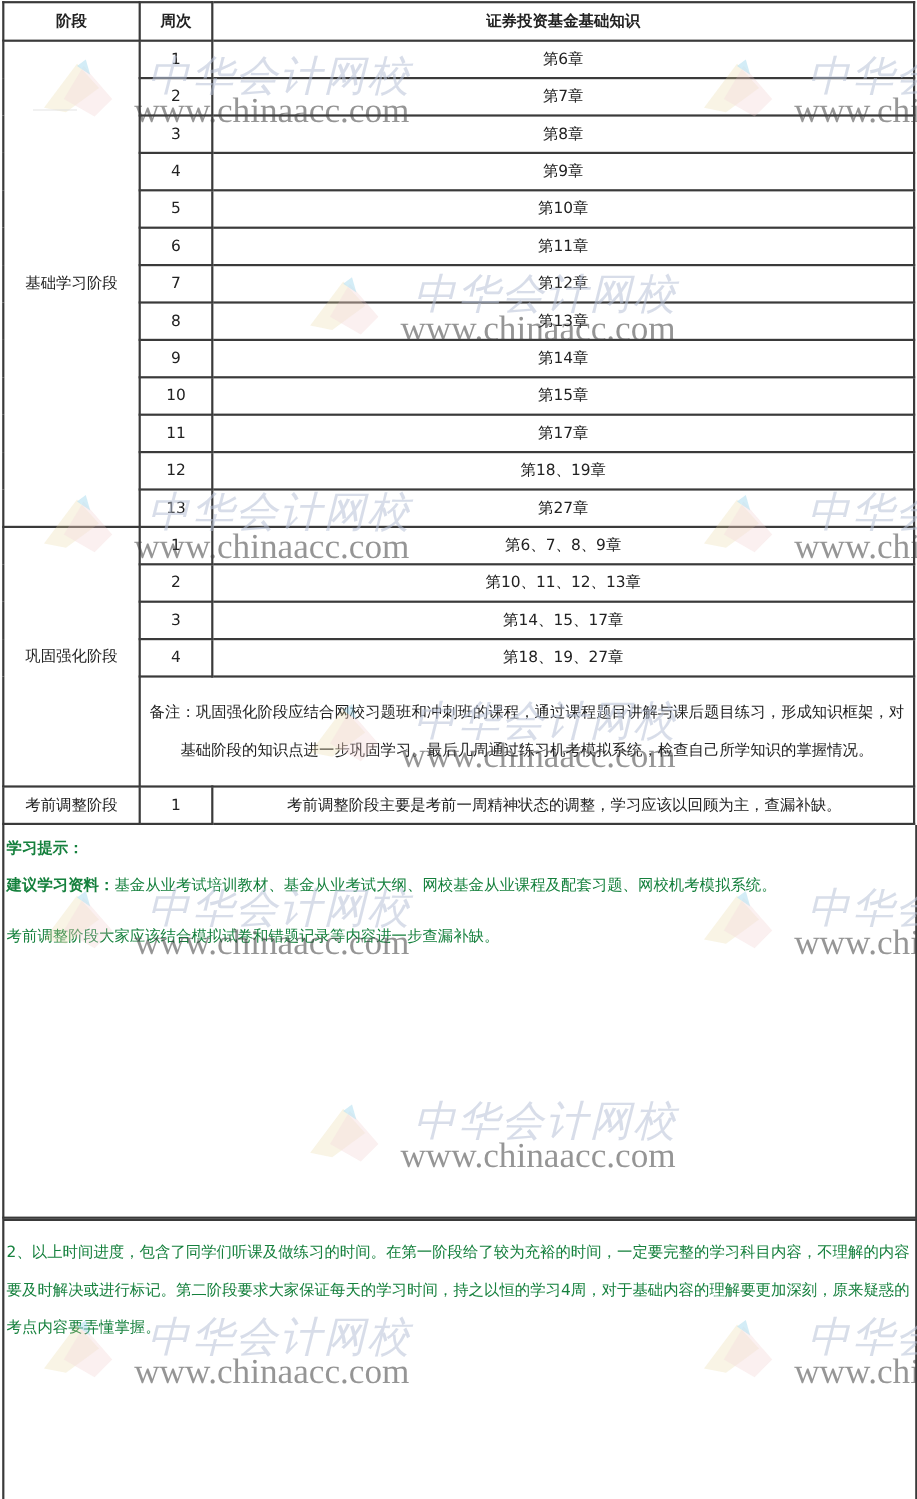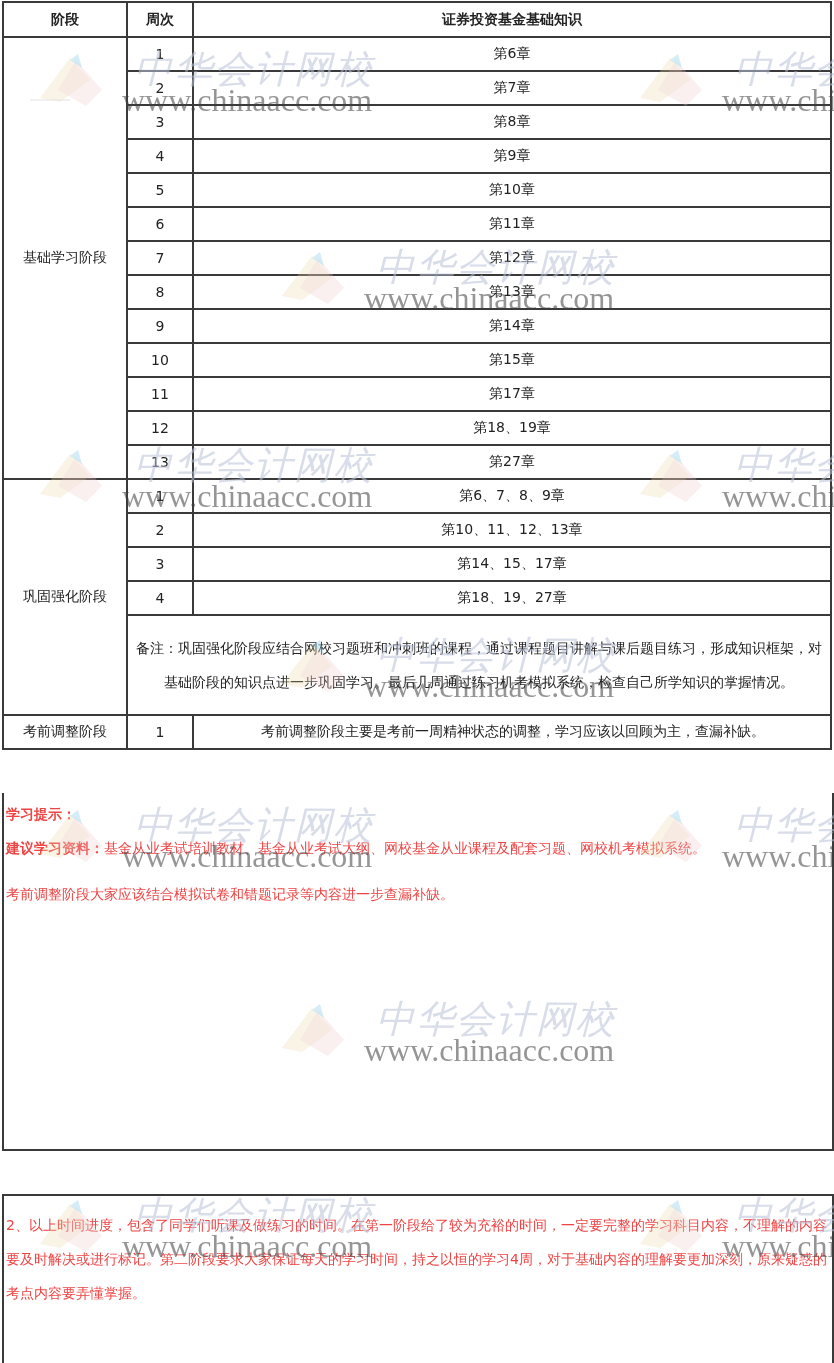--- a/index.html
+++ b/index.html
@@ -19,21 +19,21 @@
   table.plan th { height: 33px; font-weight: bold; text-align: center; }
   table.plan td.c { text-align: center; }
   table.plan tr.r td { height: 32px; }
   td.note {
     text-align: center; padding: 4px 2px 4px 2px !important; line-height: 34px;
     height: 90px;
   }
   td.tail { text-align: center; padding-left: 2px !important; }
   .block {
     border: 2px solid #3a3a3a; border-top: none; width: 826px;
-    padding: 4px 0 8px 2px; font-size: 14px; line-height: 34px; color: #ef4444; margin-top: 43px;
+    padding: 4px 0 8px 2px; font-size: 14px; line-height: 34px; color: #15803d;
   }
   .block p { margin: 0; }
   .block .gap { height: 8px; }
   .b { font-weight: bold; }
   
   .wm { position: absolute; pointer-events: none; opacity: 0.55; }
   .wm .cn { position: absolute; left: 104px; top: -6px; font-size: 38px;
             color: #b9c3d8; letter-spacing: 2px; font-family: "DejaVu Sans", sans-serif; white-space: nowrap; font-style: italic; }
   .wm .en { position: absolute; left: 92px; top: 32px; font-size: 32px;
             color: #404040; font-family: Liberation Serif, serif; white-space: nowrap; }

